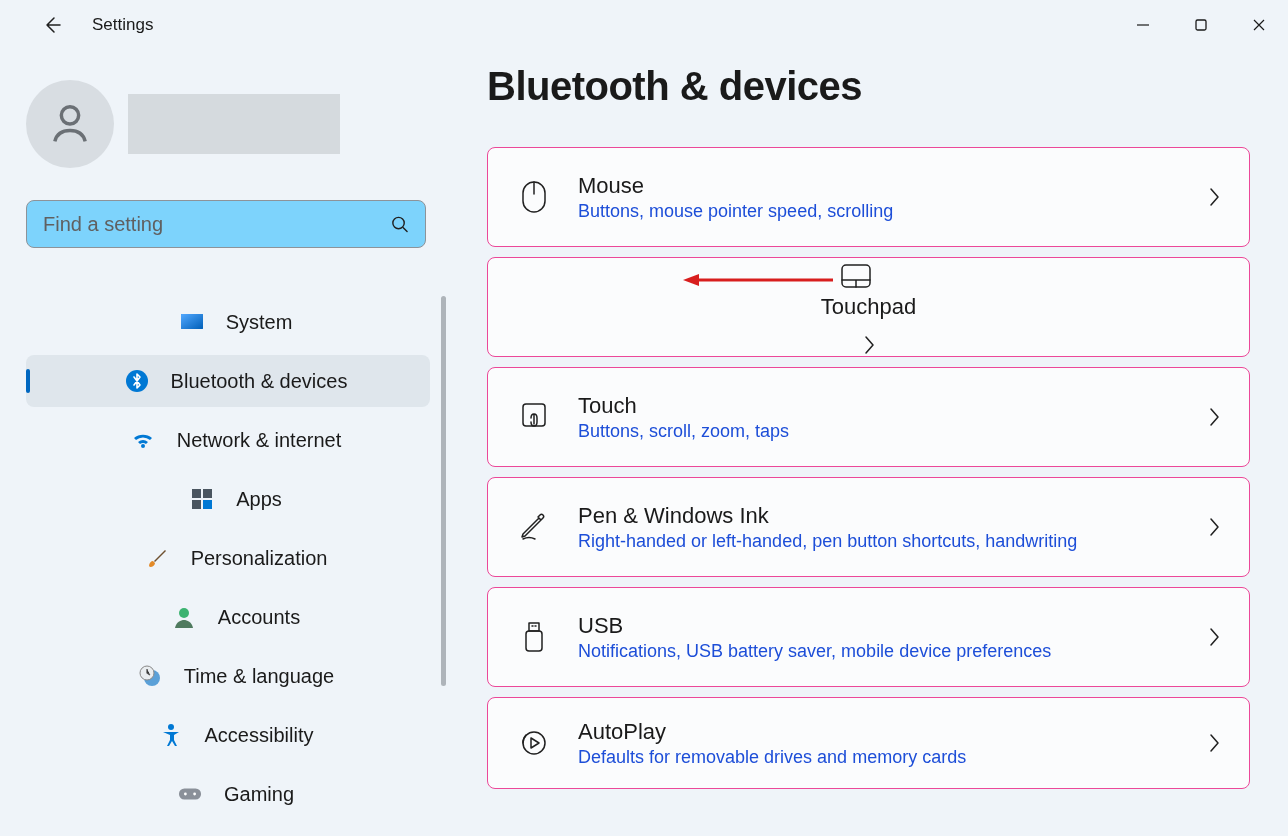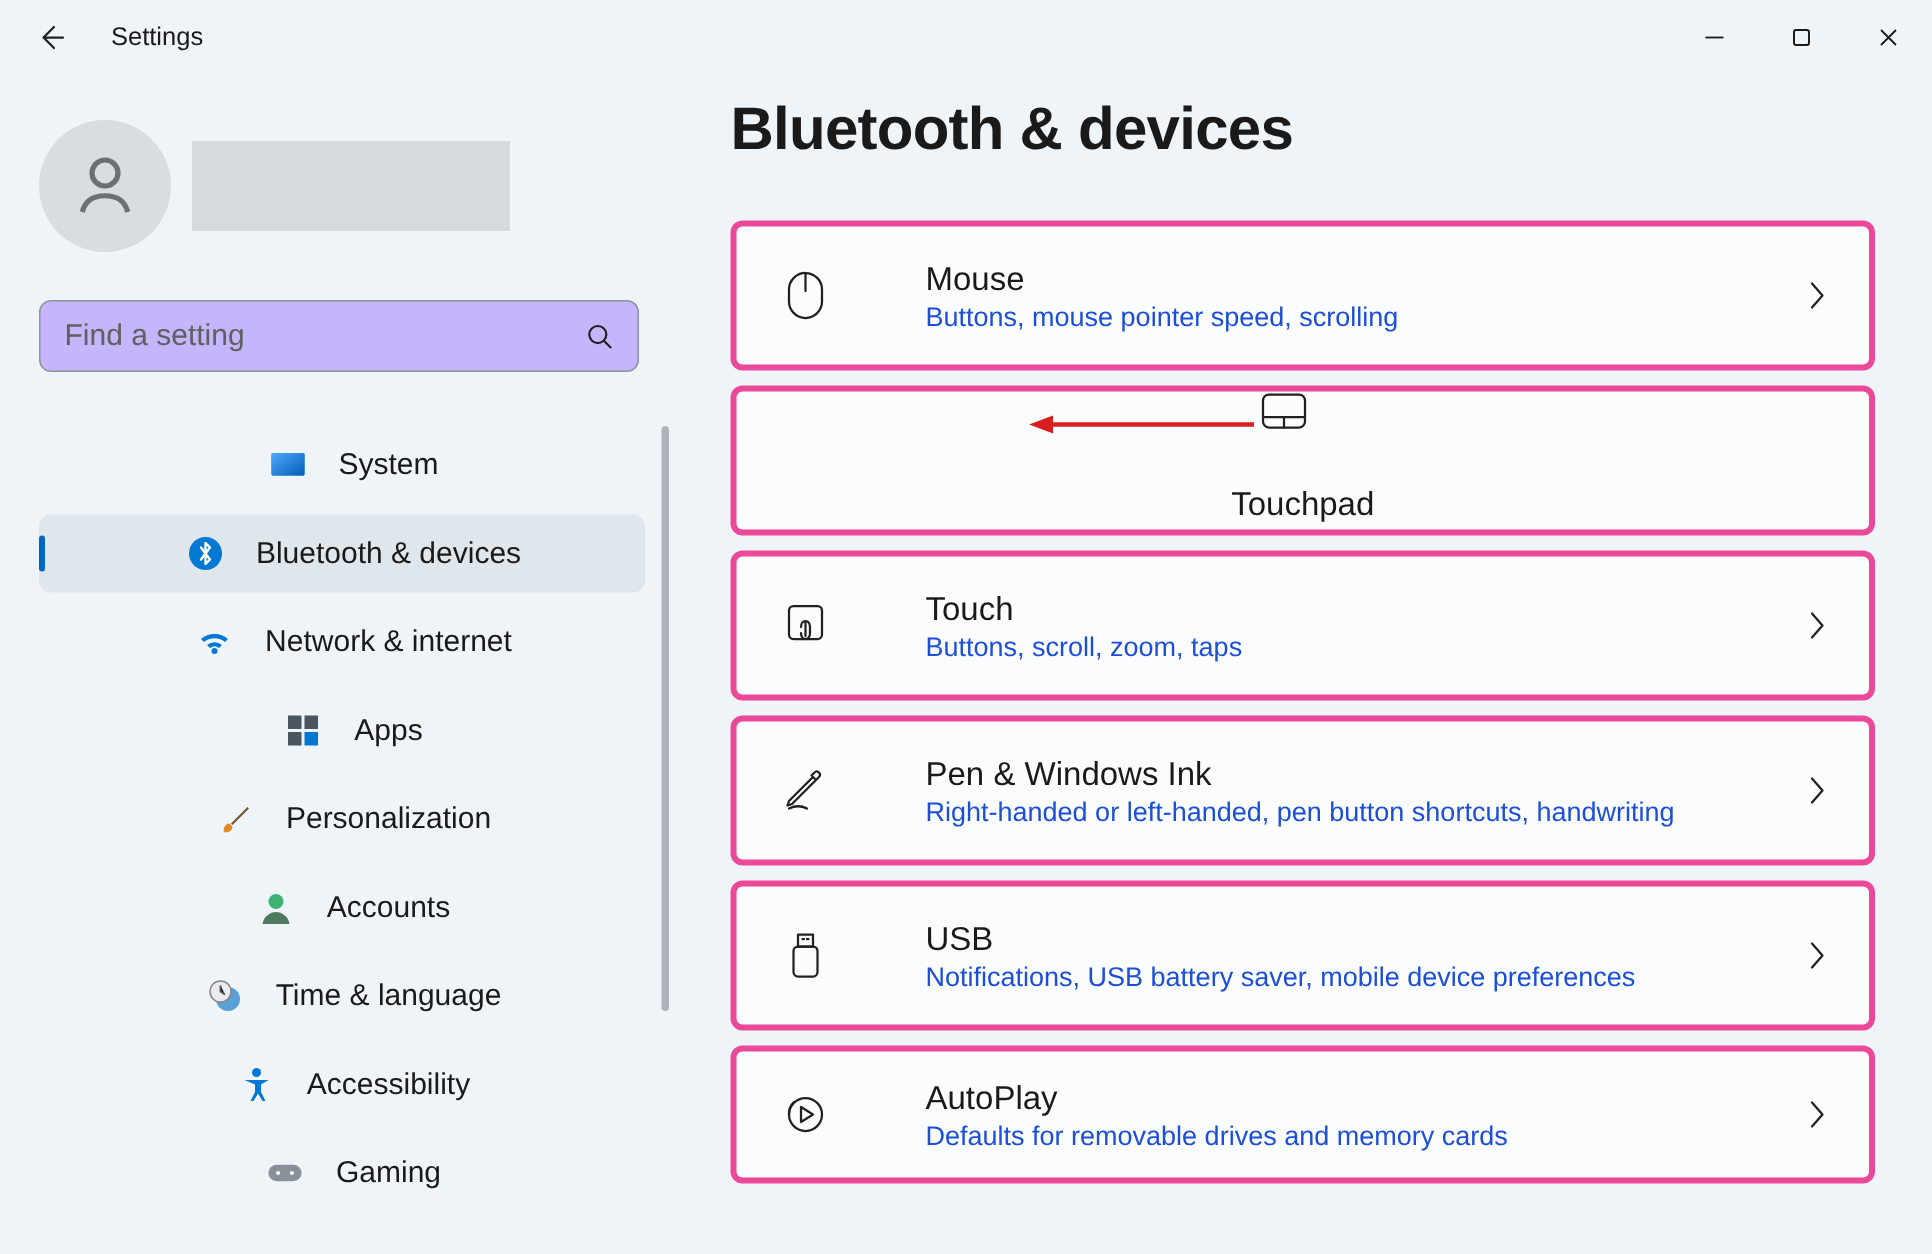--- a/index.html
+++ b/index.html
@@ -10,21 +10,21 @@
   height: 836px;
   overflow: hidden;
   color: #1a1a1a;
 }
 .window { display: flex; flex-direction: column; height: 100%; }
 .titlebar {
   height: 50px;
   display: flex;
   align-items: center;
   justify-content: space-between;
-  padding-left: 18px;
+  padding-left: 36px;
 }
 .titlebar-left { display: flex; align-items: center; gap: 24px; }
 .back-btn { width: 32px; height: 32px; display:flex; align-items:center; justify-content:center; border-radius:4px; cursor:pointer; }
 .app-title { font-size: 17px; font-weight: 400; }
 .win-controls { display: flex; }
 .win-btn { width: 58px; height: 40px; display:flex; align-items:center; justify-content:center; cursor:pointer; }
 .content-row { display: flex; flex: 1; height: calc(100% - 50px); }
 .sidebar {
   width: 445px;
   padding: 30px 0 0 26px;
@@ -35,24 +35,24 @@
 .avatar {
   width: 88px; height: 88px; border-radius: 50%;
   background: #d8dde2;
   display:flex; align-items:center; justify-content:center;
 }
 .name-placeholder { width: 212px; height: 60px; background: #d5dade; }
 .search-wrap {
   width: 400px; height: 48px;
   border: 1px solid #8d9399;
   border-radius: 8px;
-  background: #c4b5fd;
+  background: #7dd3fc;
   display:flex; align-items:center; justify-content:space-between;
   padding: 0 16px;
-  margin-bottom: 36px;
+  margin-bottom: 48px;
 }
 .search-wrap input {
   border:none; outline:none; background:transparent;
   font-size: 20px; color:#555; width: 100%;
   font-family: inherit;
 }
 .search-wrap input::placeholder { color: #606060; }
 .nav-scroll { position: relative; width: 420px; }
 .nav-scrollbar {
   position: absolute; right: 0; top: 0;
@@ -86,26 +86,25 @@
 .page-title {
   font-size: 40px;
   font-weight: 600;
   letter-spacing: -0.5px;
   margin-bottom: 38px;
 }
 .cards { display:flex; flex-direction:column; gap: 10px; }
 .card {
   height: 100px;
   background: #fbfcfd;
-  border: 4px solid #ec4899;
+  border: 1px solid #ec4899;
   border-radius: 8px;
   display:flex; align-items:center;
   padding: 0 28px;
   cursor:pointer;
-  gap:36px;
 }
 .card:last-child { height: 92px; }
 .card-icon { width: 36px; height: 36px; display:flex; align-items:center; justify-content:center; margin-right: 26px; }
 .card-text { flex:1; }
 .card-title { font-size: 22px; font-weight: 400; }
 .card-sub { font-size: 18px; color: #1d4ed8; margin-top:2px;}
 .chevron { color:#555; }
 .annotation-arrow {
   position: absolute; pointer-events: none;
 }

